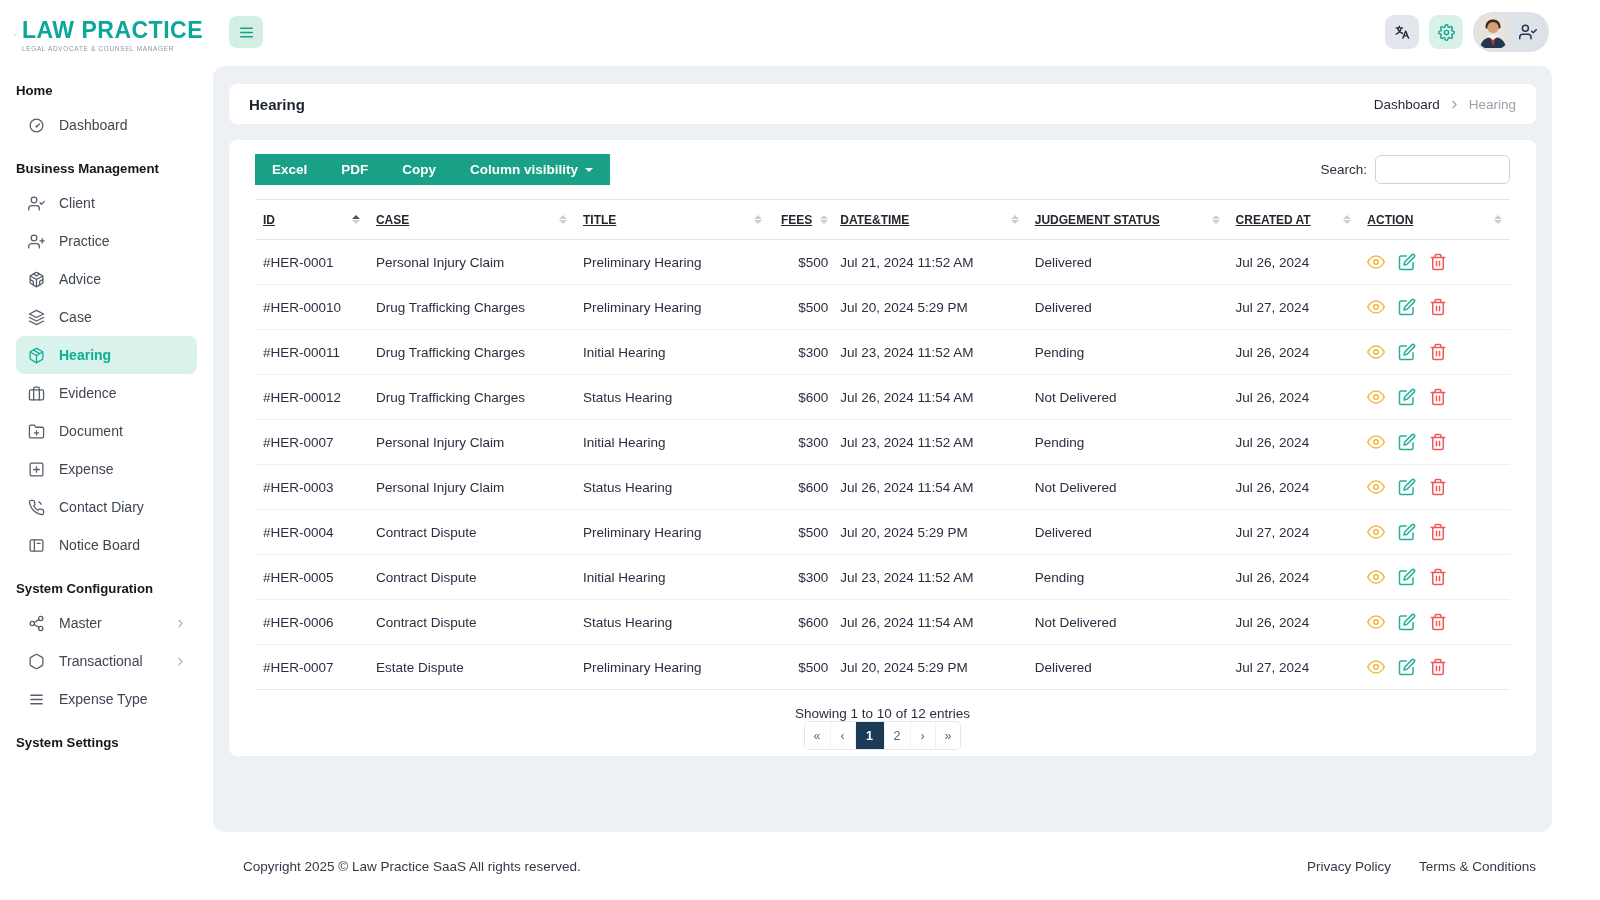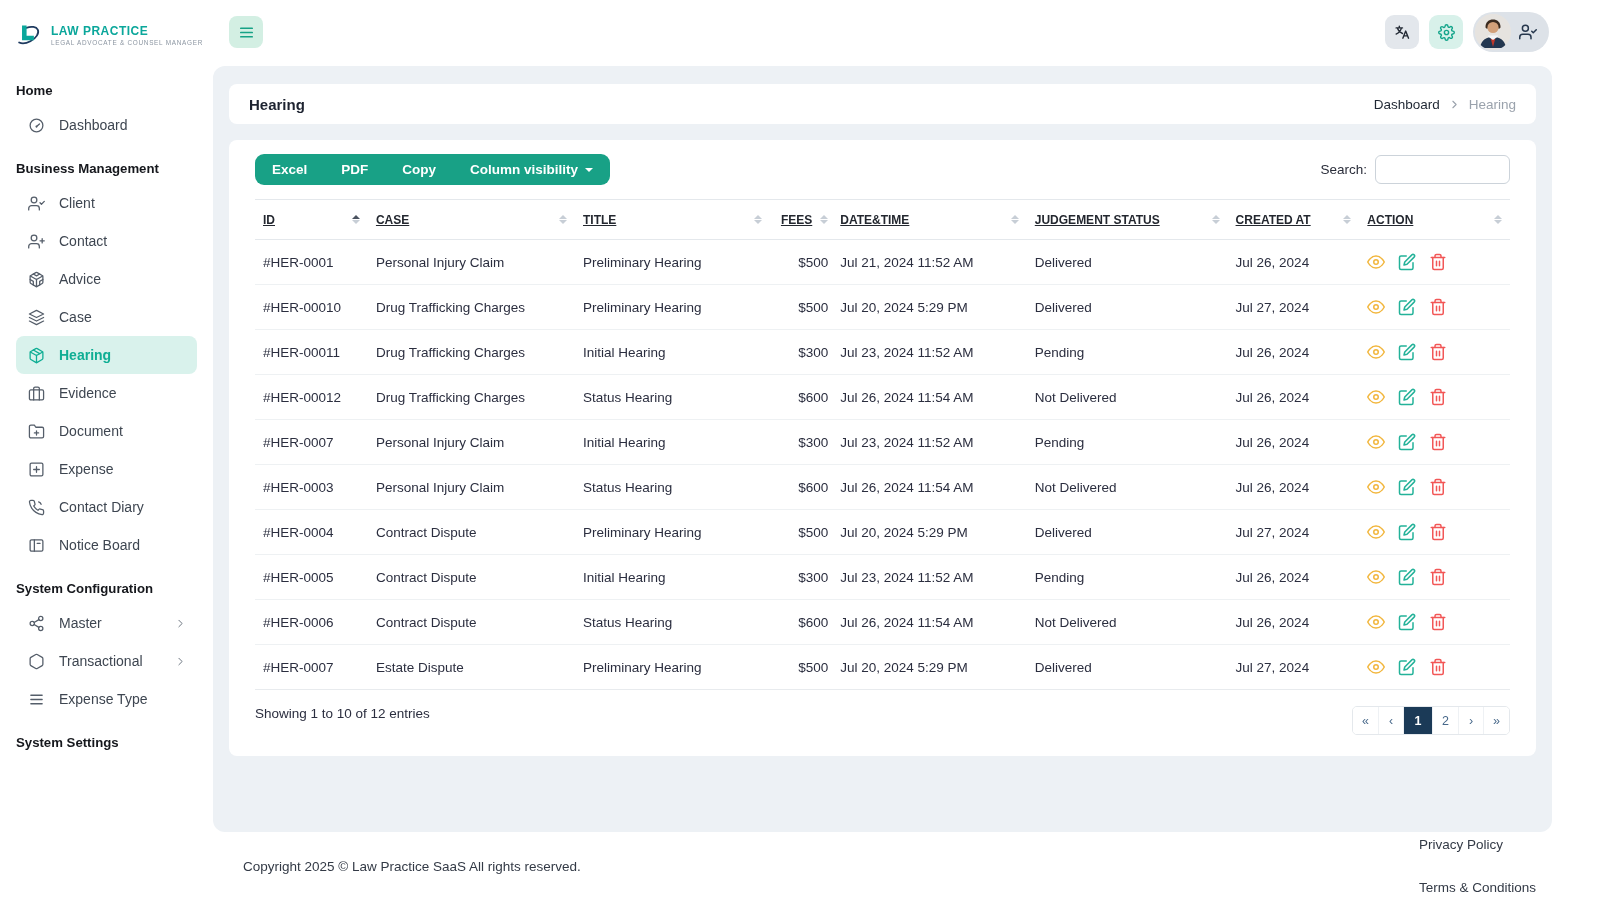--- a/index.html
+++ b/index.html
@@ -6,21 +6,21 @@
   html,body { width:1600px; height:900px; overflow:hidden; background:#fff;
     font-family:"Liberation Sans","DejaVu Sans",sans-serif; color:#2a2d3a; }
   .hidden-defs { position:absolute; width:0; height:0; overflow:hidden; }
   .i { width:18px; height:18px; fill:none; stroke:currentColor; stroke-width:2;
        stroke-linecap:round; stroke-linejoin:round; flex:none; }
 
   
   .sidebar { position:absolute; left:0; top:0; width:213px; height:900px; background:#fff; z-index:3; }
   .logo { display:flex; align-items:center; gap:6px; padding:13px 10px 10px 14px; height:66px; cursor:pointer; }
   .logo-title { font-size:17px; font-weight:800; color:#0aa painted; }
-  .logo-title { font-size:12px; font-weight:800; color:#0ba79b; letter-spacing:.5px; white-space:nowrap; }
+  .logo-title { font-size:23px; font-weight:800; color:#0ba79b; letter-spacing:.5px; white-space:nowrap; }
   .logo-tag { font-size:6.4px; color:#8b95a1; letter-spacing:.72px; margin-top:1px; white-space:nowrap; }
   .nav { padding:0 16px; }
   .sec-heading { font-size:13.2px; font-weight:700; color:#15171c; margin:13px 0 5px 0; height:22px; display:flex; align-items:center; }
   .item { display:flex; align-items:center; gap:14px; height:38px; padding:0 10px 0 12px;
           color:#3e4651; font-size:14px; cursor:pointer; border-radius:8px; position:relative; }
   .item .i { width:17px; height:17px; color:#555e6a; stroke-width:1.8; }
   .item .chev { margin-left:auto; width:13px; height:13px; color:#6b7480; }
   .item.active { background:#d9f2ec; color:#0fae94; font-weight:600; }
   .item.active .i { color:#0fae94; }
 
@@ -45,21 +45,21 @@
                 display:flex; align-items:center; justify-content:space-between; padding:0 20px; }
   .page-title { font-size:15px; font-weight:700; color:#1d2330; }
   .breadcrumb { display:flex; align-items:center; gap:8px; font-size:13.5px; }
   .crumb-root { color:#1f2733; cursor:pointer; }
   .crumb-sep { width:13px; height:13px; color:#9aa2ac; }
   .crumb-current { color:#9aa2ac; }
 
   .table-card { position:absolute; left:16px; top:74px; width:1307px; height:616px; background:#fff; border-radius:8px;
                 padding:14px 26px 0 26px; }
   .toolbar { display:flex; align-items:center; justify-content:space-between; margin-bottom:14px; }
-  .btn-group { display:inline-flex; background:#18a186; border-radius:9px; overflow:hidden; }
+  .btn-group { display:inline-flex; background:#18a186; border-radius:0; overflow:hidden; }
   .btn-group button { background:transparent; border:none; color:#fff; font-family:inherit; font-size:13.5px;
                       font-weight:600; padding:8px 17px; cursor:pointer; display:flex; align-items:center; gap:7px; }
   .caret { width:0; height:0; border-left:4px solid transparent; border-right:4px solid transparent;
            border-top:4.5px solid #fff; display:inline-block; }
   .search-wrap { display:flex; align-items:center; gap:8px; font-size:13.5px; color:#2a2d3a; }
   .search-wrap input { width:135px; height:29px; border:1px solid #ccd3da; border-radius:6px; padding:0 8px;
                        font-family:inherit; font-size:13px; outline:none; }
 
   table { width:100%; border-collapse:collapse; table-layout:fixed; }
   thead th { font-size:12px; font-weight:700; color:#23272f; text-transform:uppercase; text-align:left;
@@ -72,33 +72,33 @@
   .sort { display:inline-flex; flex-direction:column; line-height:0; gap:1px; margin-left:4px; }
   .sort s { display:block; width:0; height:0; border-left:4px solid transparent; border-right:4px solid transparent; }
   .sort .up { border-bottom:4.5px solid #c7ced6; }
   .sort .dn { border-top:4.5px solid #c7ced6; }
   .sort.asc .up { border-bottom-color:#4b5360; }
   .actions { display:flex; align-items:center; gap:13px; }
   .act { background:none; border:none; cursor:pointer; padding:0; display:flex; }
   .act .i { width:18px; height:18px; }
   .act-view { color:#f2b63c; } .act-edit { color:#23b299; } .act-del { color:#f25757; }
 
-  .table-footer { display:flex; justify-content:space-between; margin-top:16px; }
+  .table-footer { display:flex; align-items:center; justify-content:space-between; margin-top:16px;flex-direction:column; }
   .summary { font-size:13.5px; color:#2b2e3f; }
   .pager { display:flex; border:1px solid #e4e8ec; border-radius:5px; overflow:hidden; }
   .pager button { min-width:25px; height:27px; padding:0 9px; background:#fff; border:none; border-left:1px solid #eef1f4;
                   color:#47688a; font-family:inherit; font-size:12.5px; cursor:pointer; }
   .pager button:first-child { border-left:none; }
   .pager button.active { background:#1b3a57; color:#fff; font-weight:700; min-width:29px; }
 
   
   .page-footer { position:absolute; left:213px; top:832px; right:0; height:68px; background:#fff;
                  display:flex; align-items:center; justify-content:space-between; padding:0 64px 0 30px; }
   .copyright { font-size:13.5px; color:#333a46; }
-  .footer-links { display:flex; gap:28px; font-size:13.5px; color:#333a46;flex-direction:column; }
+  .footer-links { display:flex; gap:28px; font-size:13.5px; color:#333a46; }
   .footer-links a { color:#333a46; text-decoration:none; cursor:pointer; }
 </style>
 </head>
 <body>
 
 <svg class="hidden-defs" aria-hidden="true">
   <defs>
     <symbol id="i-menu" viewBox="0 0 24 24">
         <path d="M4 6h16M4 12h16M4 18h16"></path>
       </symbol>
@@ -226,21 +226,21 @@
     <div class="item">
       <svg class="i">
           <use href="#i-user-check"></use>
         </svg>
       <span>Client</span>
     </div>
     <div class="item">
       <svg class="i">
           <use href="#i-user-plus"></use>
         </svg>
-      <span>Contact</span>
+      <span>Practice</span>
     </div>
     <div class="item">
       <svg class="i">
           <use href="#i-box3d"></use>
         </svg>
       <span>Advice</span>
     </div>
     <div class="item">
       <svg class="i">
           <use href="#i-layers"></use>

